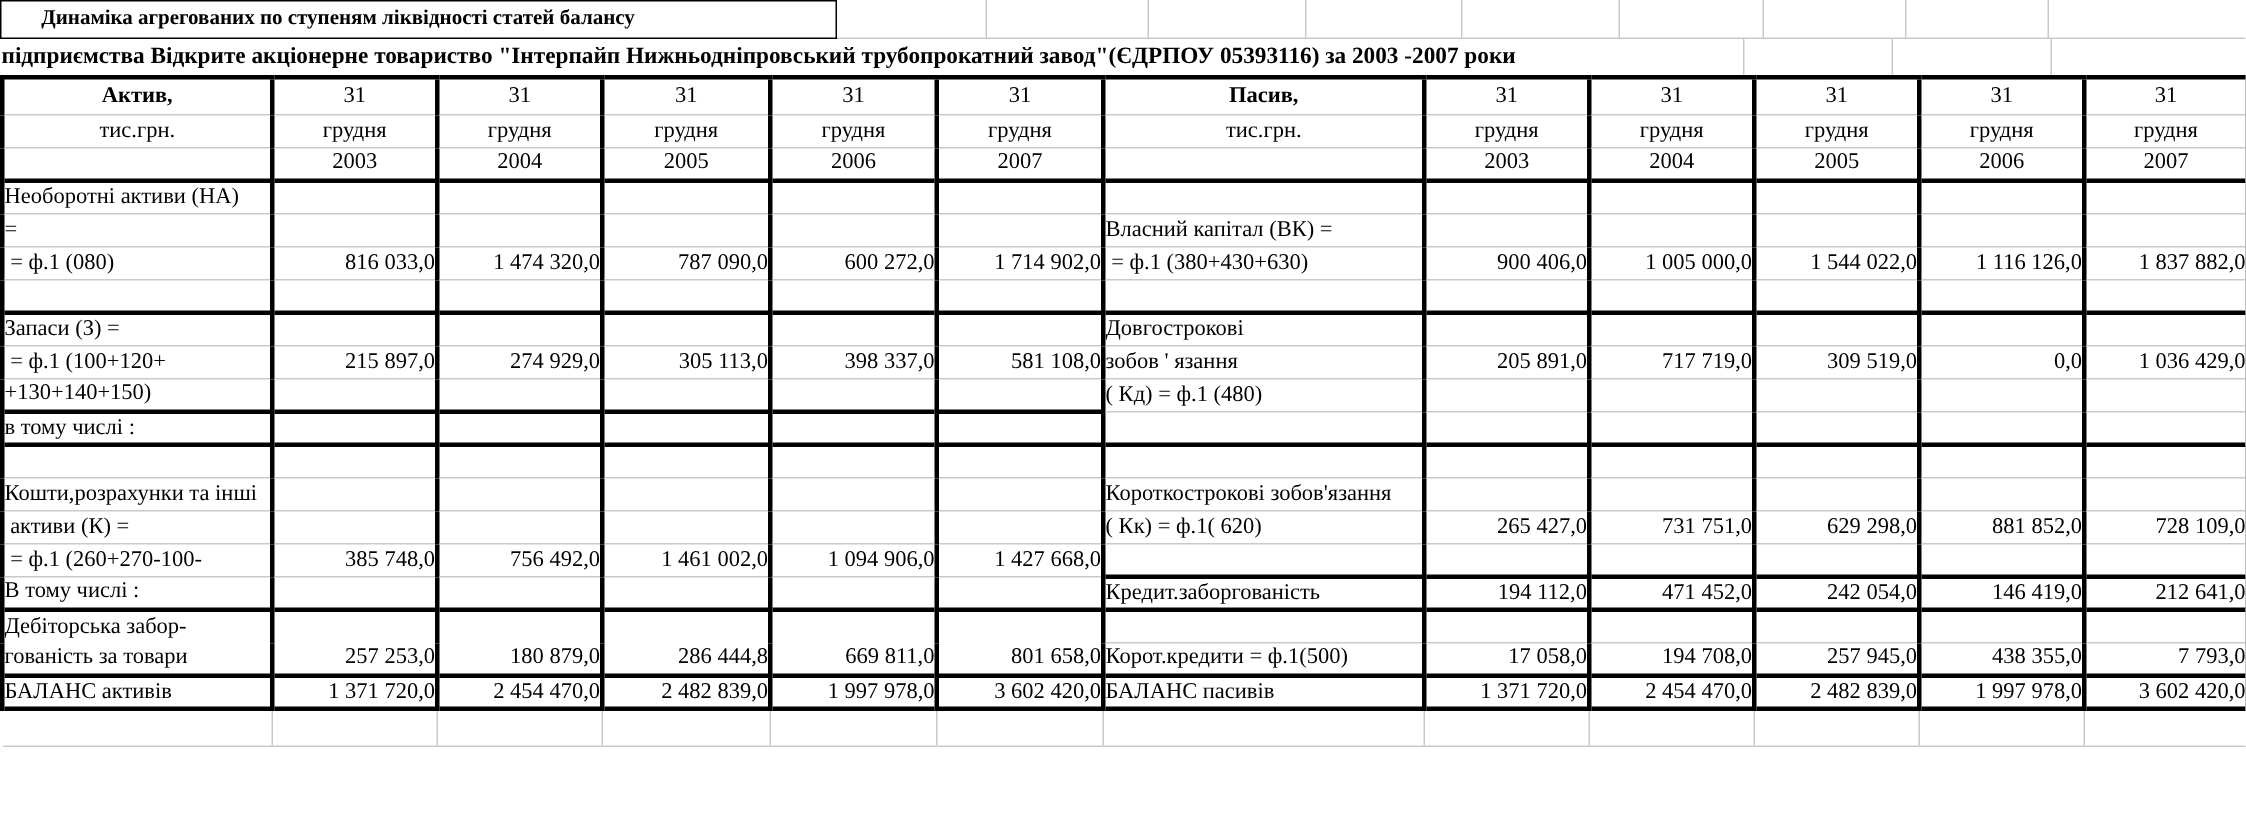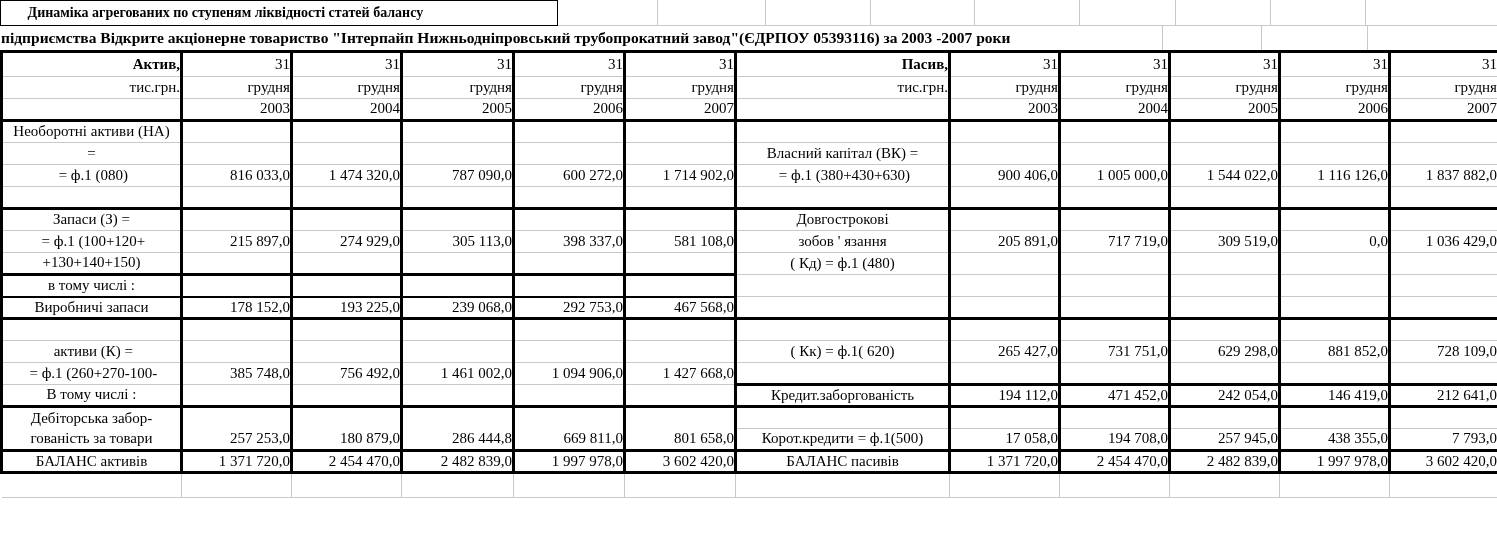--- a/index.html
+++ b/index.html
@@ -13,23 +13,23 @@
   .trow2 { height:24px; }
   .tcell { height:100%; border-right:1px solid #c9c9c9; border-bottom:1px solid #c9c9c9; }
   .tmain { width:584px; border:1px solid #000; font-weight:bold; font-size:14px; line-height:24px; padding-left:23px; white-space:pre; overflow:hidden; }
   .t2text { width:1163px; font-weight:bold; font-size:15.5px; line-height:24px; padding-left:1px; white-space:pre; overflow:hidden; border-right:1px solid #c9c9c9; }
 
   
   table.grid { border-collapse:collapse; table-layout:fixed; width:1497px; font-size:15px; }
   table.grid td { padding:0; height:22px; overflow:hidden; white-space:pre; line-height:1.15; vertical-align:middle;
                   border-left:3px solid #000; }
   table.grid td.c11 { border-right:3px solid #000; }
-  td.lab { text-align:center; padding-left:3px; }
+  td.lab { text-align:left; padding-left:3px; }
   td.num { text-align:right; padding-right:13px; }
-  td.ctr { text-align:right; }
+  td.ctr { text-align:center; }
   .b { font-weight:bold; }
 
   
   tr.ltk td.L { border-top:3px solid #000; }
   tr.lt1 td.L { border-top:2px solid #000; }
   tr.ltl td.L { border-top:1px solid #c9c9c9; }
   tr.ltn td.L { border-top:none; }
   tr.rtk td.R { border-top:3px solid #000; }
   tr.rtl td.R { border-top:1px solid #c9c9c9; }
 
@@ -230,42 +230,42 @@
         <td class="L num"></td>
         <td class="L num"></td>
         <td class="L num"></td>
     <td class="R lab"></td>
     <td class="R num"></td>
         <td class="R num"></td>
         <td class="R num"></td>
         <td class="R num"></td>
         <td class="R num c11"></td>
   </tr>
-  <tr class="lt1 rtl">
-    <td class="L lab">Виробничі запаси</td>
-    <td class="L num">178 152,0</td>
-    <td class="L num">193 225,0</td>
-    <td class="L num">239 068,0</td>
-    <td class="L num">292 753,0</td>
-    <td class="L num">467 568,0</td>
-    <td class="R lab"></td>
-    <td class="R num"></td>
-        <td class="R num"></td>
-        <td class="R num"></td>
-        <td class="R num"></td>
-        <td class="R num c11"></td>
-  </tr>
   <tr class="ltk rtk">
     <td class="L lab"></td>
     <td class="L num"></td>
         <td class="L num"></td>
         <td class="L num"></td>
         <td class="L num"></td>
         <td class="L num"></td>
     <td class="R lab"></td>
+    <td class="R num"></td>
+        <td class="R num"></td>
+        <td class="R num"></td>
+        <td class="R num"></td>
+        <td class="R num c11"></td>
+  </tr>
+  <tr class="ltl rtl">
+    <td class="L lab">Кошти,розрахунки та інші</td>
+    <td class="L num"></td>
+        <td class="L num"></td>
+        <td class="L num"></td>
+        <td class="L num"></td>
+        <td class="L num"></td>
+    <td class="R lab">Короткострокові зобов'язання</td>
     <td class="R num"></td>
         <td class="R num"></td>
         <td class="R num"></td>
         <td class="R num"></td>
         <td class="R num c11"></td>
   </tr>
   <tr class="ltl rtl">
     <td class="L lab"> активи (К) =</td>
     <td class="L num"></td>
         <td class="L num"></td>

